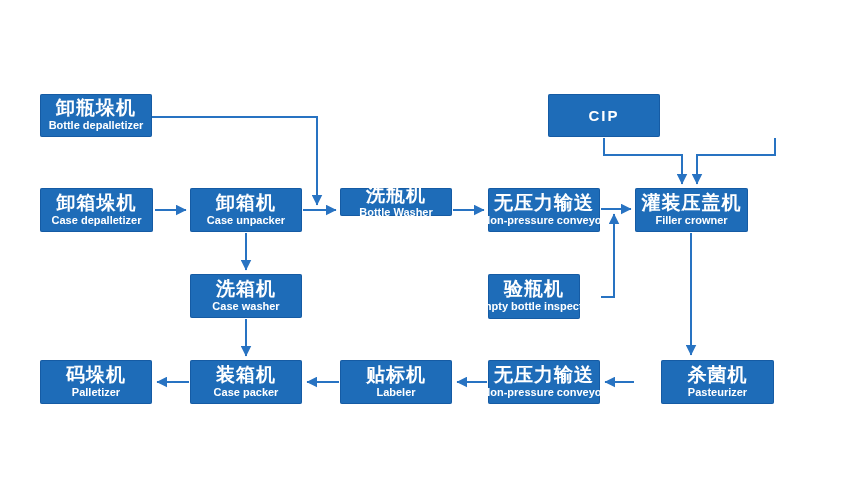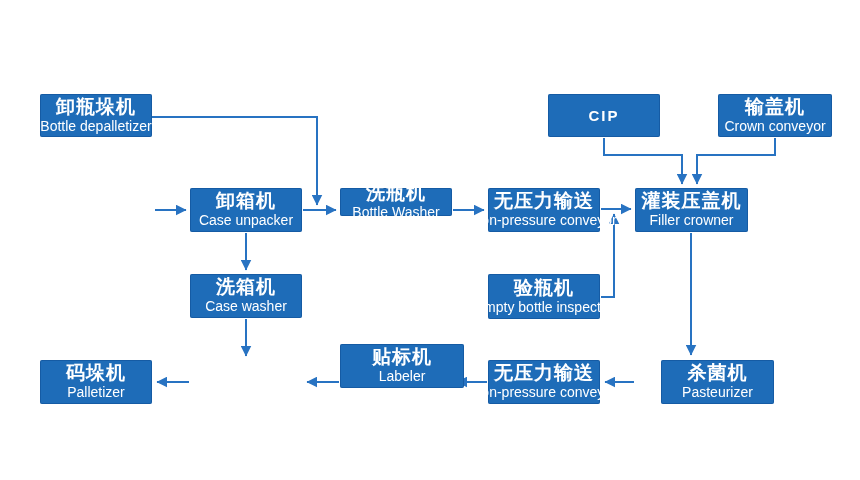--- a/index.html
+++ b/index.html
@@ -29,24 +29,25 @@
     z-index:2;
   }
   .zh{
     font-weight:bold;
     font-size:19px;
     line-height:1.05;
     letter-spacing:1px;
     white-space:nowrap;
   }
   .en{
-    font-size:14px;
+    font-size:11px;
     line-height:1.2;
     margin-top:1px;
     white-space:nowrap;
+    font-weight:bold;
   }
   .cip .zh{font-size:15px;letter-spacing:2px;}
 </style>
 </head>
 <body>
 
 <div class="canvas">
 
   <svg class="edges" width="860" height="480" viewBox="0 0 860 480" xmlns="http://www.w3.org/2000/svg">
     <defs>
@@ -73,25 +74,25 @@
 
   <div class="node" style="left:40px;top:94px;width:112px;height:43px">
     <div class="zh">卸瓶垛机</div>
     <div class="en">Bottle depalletizer</div>
   </div>
 
   <div class="node cip" style="left:548px;top:94px;width:112px;height:43px">
     <div class="zh">CIP</div>
   </div>
 
-  <div class="node" style="left:718px;top:94px;width:114px;height:43px">
-    <div class="zh">输盖机</div>
-    <div class="en">Crown conveyor</div>
+
+  <div class="node" style="left:40px;top:188px;width:113px;height:44px">
+    <div class="zh">卸箱垛机</div>
+    <div class="en">Case depalletizer</div>
   </div>
-
 
   <div class="node" style="left:190px;top:188px;width:112px;height:44px">
     <div class="zh">卸箱机</div>
     <div class="en">Case unpacker</div>
   </div>
 
   <div class="node" style="left:340px;top:188px;width:112px;height:28px">
     <div class="zh">洗瓶机</div>
     <div class="en">Bottle Washer</div>
   </div>
@@ -104,32 +105,36 @@
   <div class="node" style="left:635px;top:188px;width:113px;height:44px">
     <div class="zh">灌装压盖机</div>
     <div class="en">Filler crowner</div>
   </div>
 
   <div class="node" style="left:190px;top:274px;width:112px;height:44px">
     <div class="zh">洗箱机</div>
     <div class="en">Case washer</div>
   </div>
 
-  <div class="node" style="left:488px;top:274px;width:112px;height:45px">
+  <div class="node" style="left:488px;top:274px;width:92px;height:45px">
     <div class="zh">验瓶机</div>
     <div class="en">Empty bottle inspector</div>
   </div>
 
   <div class="node" style="left:40px;top:360px;width:112px;height:44px">
     <div class="zh">码垛机</div>
     <div class="en">Palletizer</div>
   </div>
 
+  <div class="node" style="left:190px;top:360px;width:112px;height:44px">
+    <div class="zh">装箱机</div>
+    <div class="en">Case packer</div>
+  </div>
 
-  <div class="node" style="left:340px;top:344px;width:124px;height:44px">
+  <div class="node" style="left:340px;top:360px;width:112px;height:44px">
     <div class="zh">贴标机</div>
     <div class="en">Labeler</div>
   </div>
 
   <div class="node" style="left:488px;top:360px;width:112px;height:44px">
     <div class="zh">无压力输送</div>
     <div class="en">Non-pressure conveyor</div>
   </div>
 
   <div class="node" style="left:661px;top:360px;width:113px;height:44px">

